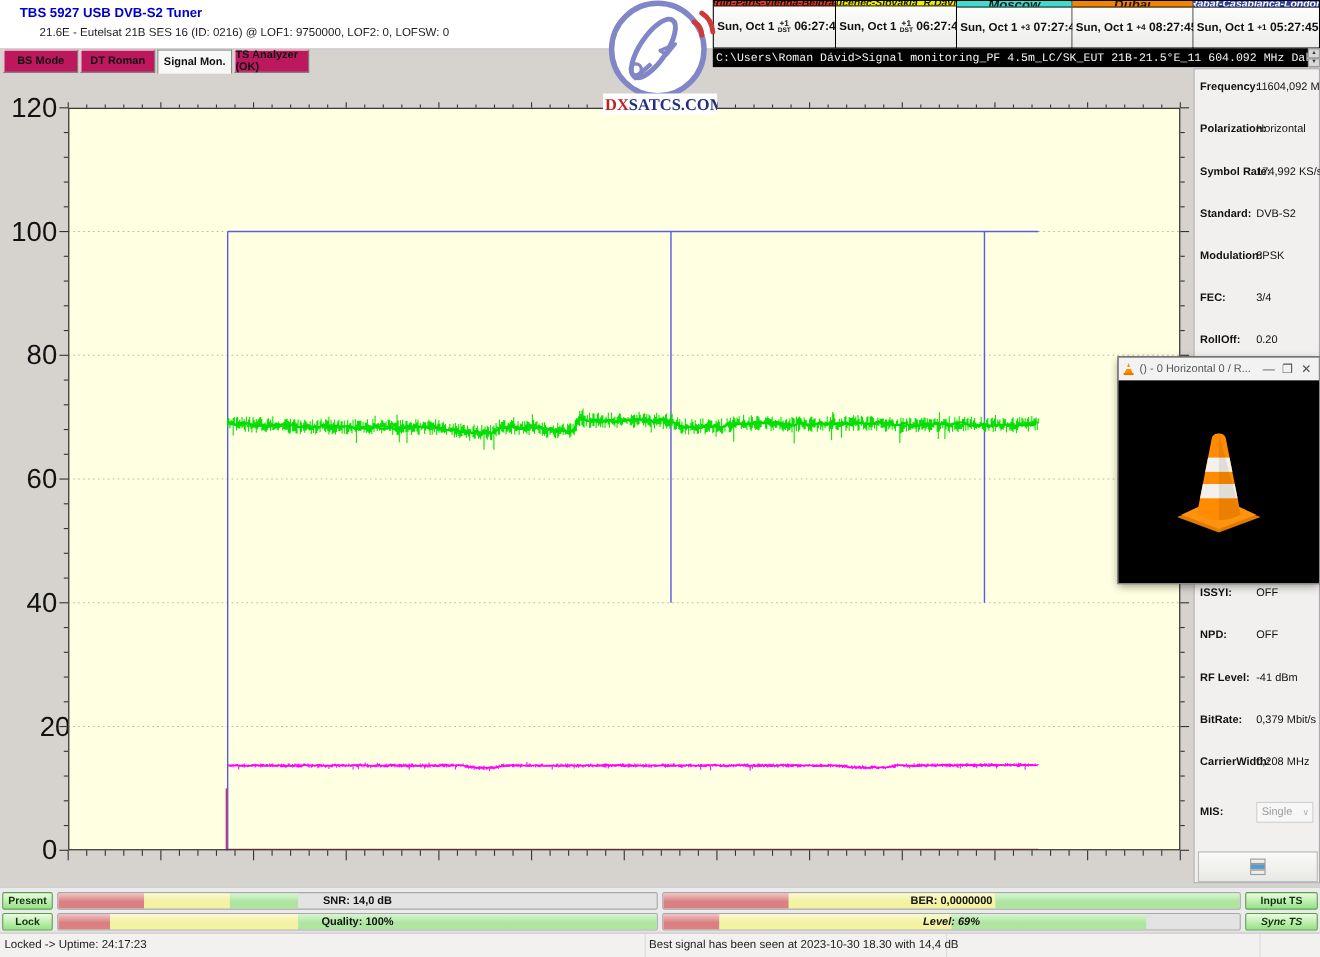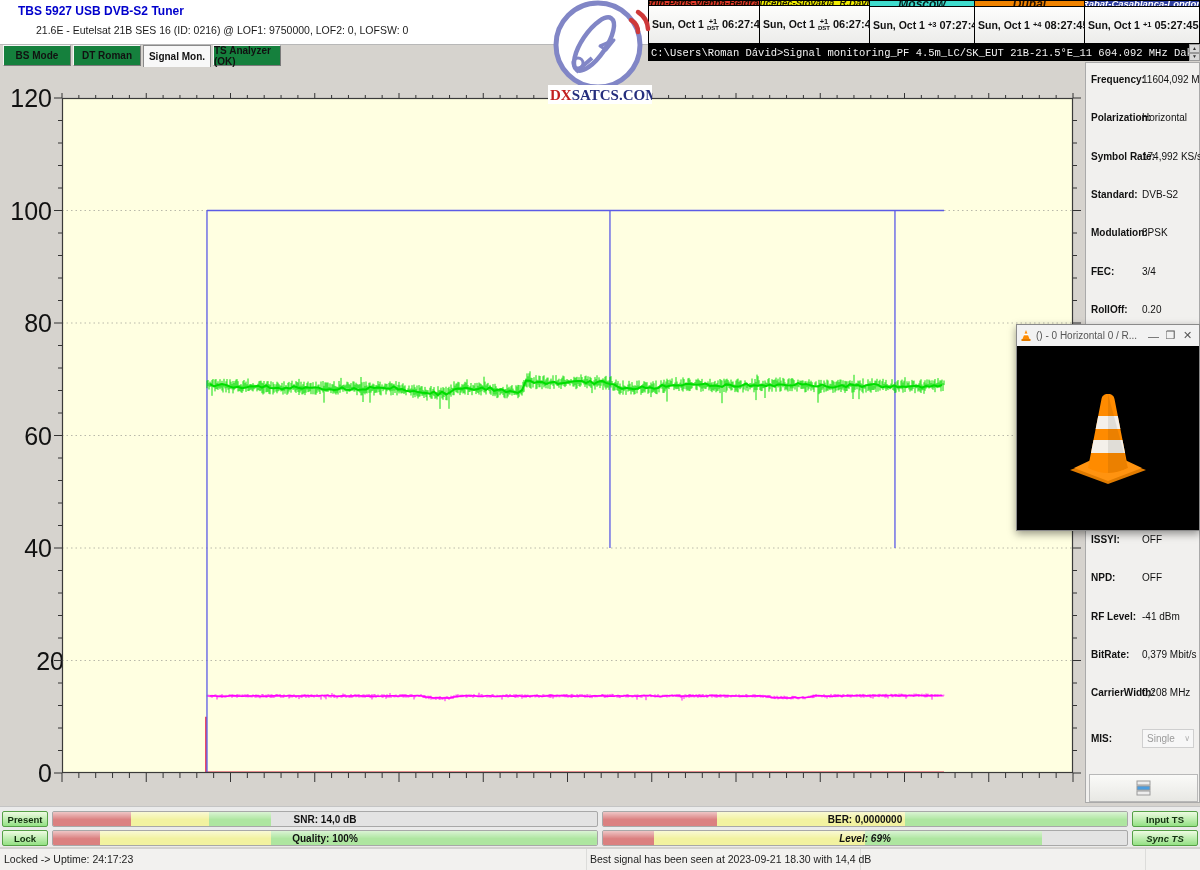--- a/index.html
+++ b/index.html
@@ -5,21 +5,21 @@
   html,body{margin:0;padding:0;background:#888;}
   #app{position:relative;width:1200px;height:870px;background:#d6d3ce;overflow:hidden;
        font-family:"Liberation Sans",sans-serif;-webkit-font-smoothing:antialiased;}
   
   #header{position:absolute;left:0;top:0;width:648px;height:44px;background:#ffffff;border-bottom:1px solid #b8b8b8;}
   #title1{position:absolute;left:18px;top:4px;font-size:12px;font-weight:bold;color:#0000cc;}
   #title2{position:absolute;left:36px;top:24px;font-size:10.5px;color:#1c1c1c;}
   
   #tabs{position:absolute;left:3px;top:45px;display:flex;gap:2px;}
   .tab{width:66px;height:19px;display:flex;align-items:center;justify-content:center;
-       font-size:10px;font-weight:bold;color:#111;background:#15803d;
+       font-size:10px;font-weight:bold;color:#111;background:#be185d;
        border:1px solid #7a7a7a;border-top-color:#f6f6f6;border-left-color:#f6f6f6;cursor:pointer;}
   .tab.active{background:#f8f8f8;height:21px;border-top:1px solid #8a8a8a;border-left:1px solid #8a8a8a;border-right:1px solid #8a8a8a;border-bottom:none;}
   
   #clocks{position:absolute;left:648px;top:0;width:552px;height:44px;display:flex;}
   .clock{border:1px solid #000;border-left:none;display:flex;flex-direction:column;box-sizing:border-box;}
   .clock:first-child{border-left:1px solid #000;}
   .clock:nth-child(1){width:112px;} .clock:nth-child(2){width:110px;}
   .clock:nth-child(3){width:105px;} .clock:nth-child(4){width:110px;} .clock:nth-child(5){width:115px;}
   .clock-head{height:17px;display:flex;align-items:center;justify-content:center;font-weight:bold;font-style:italic;
               font-size:9.5px;white-space:nowrap;overflow:hidden;border-bottom:1px solid #000;}
@@ -536,16 +536,16 @@
         </div>
       <div class="gbtn right">Sync TS</div>
     </div>
   </div>
 
   <div id="statusbar">
     <div class="status-div" style="left:586px;"></div>
     <div class="status-div" style="left:860px;"></div>
     <div class="status-div" style="left:1145px;"></div>
     <div id="status-left">Locked -&gt; Uptime: 24:17:23</div>
-    <div id="status-center">Best signal has been seen at 2023-09-21 18.30 with 14,4 dB</div>
+    <div id="status-center">Best signal has been seen at 2023-10-30 18.30 with 14,4 dB</div>
   </div>
 
 </div>
 
 </body></html>

